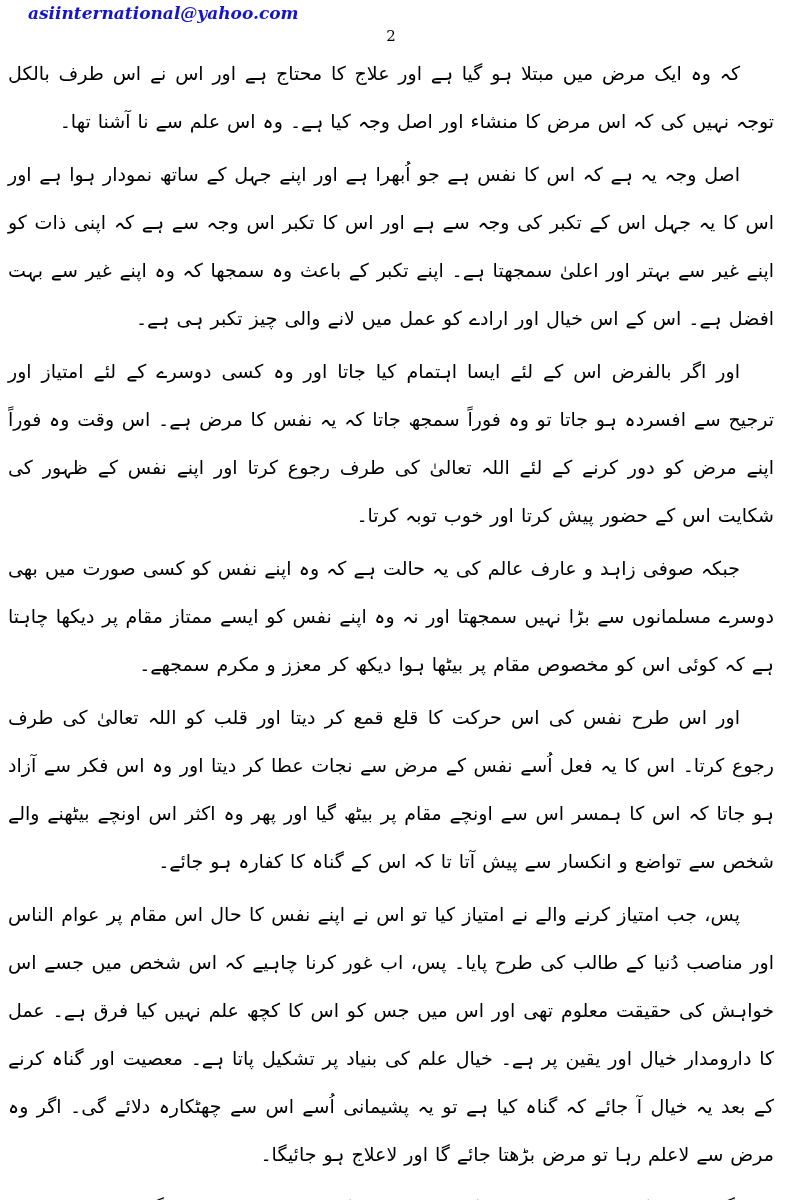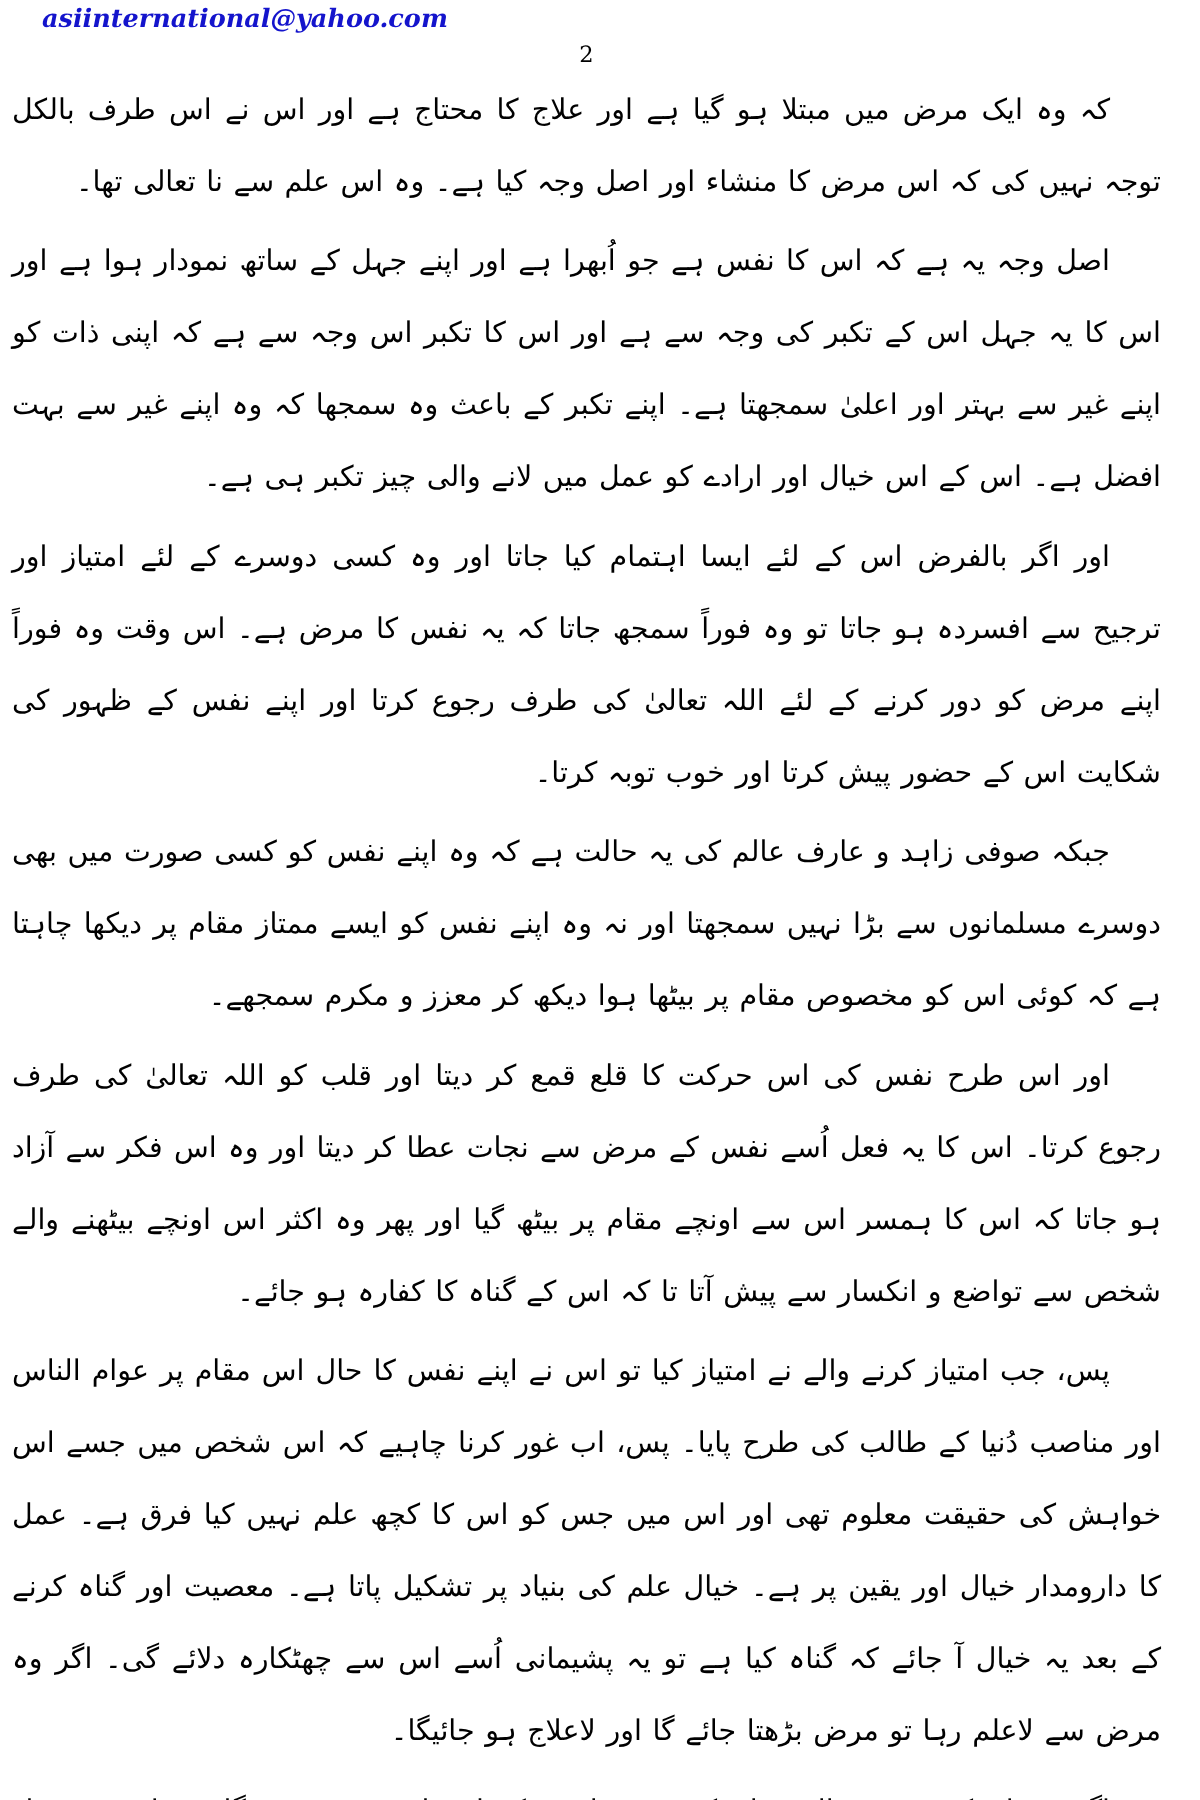--- a/index.html
+++ b/index.html
@@ -46,21 +46,21 @@
 <body>
 
 <div class="page">
 
   <div class="header">
     <span class="email-link">asiinternational@yahoo.com</span>
   </div>
   <div class="page-number">2</div>
 
   <div class="body-text">
-    <p>کہ وہ ایک مرض میں مبتلا ہو گیا ہے اور علاج کا محتاج ہے اور اس نے اس طرف بالکل توجہ نہیں کی کہ اس مرض کا منشاء اور اصل وجہ کیا ہے۔ وہ اس علم سے نا تعالی تھا۔</p>
+    <p>کہ وہ ایک مرض میں مبتلا ہو گیا ہے اور علاج کا محتاج ہے اور اس نے اس طرف بالکل توجہ نہیں کی کہ اس مرض کا منشاء اور اصل وجہ کیا ہے۔ وہ اس علم سے نا آشنا تھا۔</p>
     <p>اصل وجہ یہ ہے کہ اس کا نفس ہے جو اُبھرا ہے اور اپنے جہل کے ساتھ نمودار ہوا ہے اور اس کا یہ جہل اس کے تکبر کی وجہ سے ہے اور اس کا تکبر اس وجہ سے ہے کہ اپنی ذات کو اپنے غیر سے بہتر اور اعلیٰ سمجھتا ہے۔ اپنے تکبر کے باعث وہ سمجھا کہ وہ اپنے غیر سے بہت افضل ہے۔ اس کے اس خیال اور ارادے کو عمل میں لانے والی چیز تکبر ہی ہے۔</p>
     <p>اور اگر بالفرض اس کے لئے ایسا اہتمام کیا جاتا اور وہ کسی دوسرے کے لئے امتیاز اور ترجیح سے افسردہ ہو جاتا تو وہ فوراً سمجھ جاتا کہ یہ نفس کا مرض ہے۔ اس وقت وہ فوراً اپنے مرض کو دور کرنے کے لئے اللہ تعالیٰ کی طرف رجوع کرتا اور اپنے نفس کے ظہور کی شکایت اس کے حضور پیش کرتا اور خوب توبہ کرتا۔</p>
     <p>جبکہ صوفی زاہد و عارف عالم کی یہ حالت ہے کہ وہ اپنے نفس کو کسی صورت میں بھی دوسرے مسلمانوں سے بڑا نہیں سمجھتا اور نہ وہ اپنے نفس کو ایسے ممتاز مقام پر دیکھا چاہتا ہے کہ کوئی اس کو مخصوص مقام پر بیٹھا ہوا دیکھ کر معزز و مکرم سمجھے۔</p>
     <p>اور اس طرح نفس کی اس حرکت کا قلع قمع کر دیتا اور قلب کو اللہ تعالیٰ کی طرف رجوع کرتا۔ اس کا یہ فعل اُسے نفس کے مرض سے نجات عطا کر دیتا اور وہ اس فکر سے آزاد ہو جاتا کہ اس کا ہمسر اس سے اونچے مقام پر بیٹھ گیا اور پھر وہ اکثر اس اونچے بیٹھنے والے شخص سے تواضع و انکسار سے پیش آتا تا کہ اس کے گناہ کا کفارہ ہو جائے۔</p>
     <p>پس، جب امتیاز کرنے والے نے امتیاز کیا تو اس نے اپنے نفس کا حال اس مقام پر عوام الناس اور مناصب دُنیا کے طالب کی طرح پایا۔ پس، اب غور کرنا چاہیے کہ اس شخص میں جسے اس خواہش کی حقیقت معلوم تھی اور اس میں جس کو اس کا کچھ علم نہیں کیا فرق ہے۔ عمل کا دارومدار خیال اور یقین پر ہے۔ خیال علم کی بنیاد پر تشکیل پاتا ہے۔ معصیت اور گناہ کرنے کے بعد یہ خیال آ جائے کہ گناہ کیا ہے تو یہ پشیمانی اُسے اس سے چھٹکارہ دلائے گی۔ اگر وہ مرض سے لاعلم رہا تو مرض بڑھتا جائے گا اور لاعلاج ہو جائیگا۔</p>
     <p>اگر ہم ان کی مزید مثالیں بیان کریں تو قارئین کے لئے باعث زحمت ہوگا۔ یہ امور صوفیاء کے علوم کے ابتدائی خدوخال ہیں اس سے آپ اُن کے احوال کا اندازہ کریں کہ وہ کس منزل پر ہونگے۔''</p>
   </div>
 
 </div>
 

